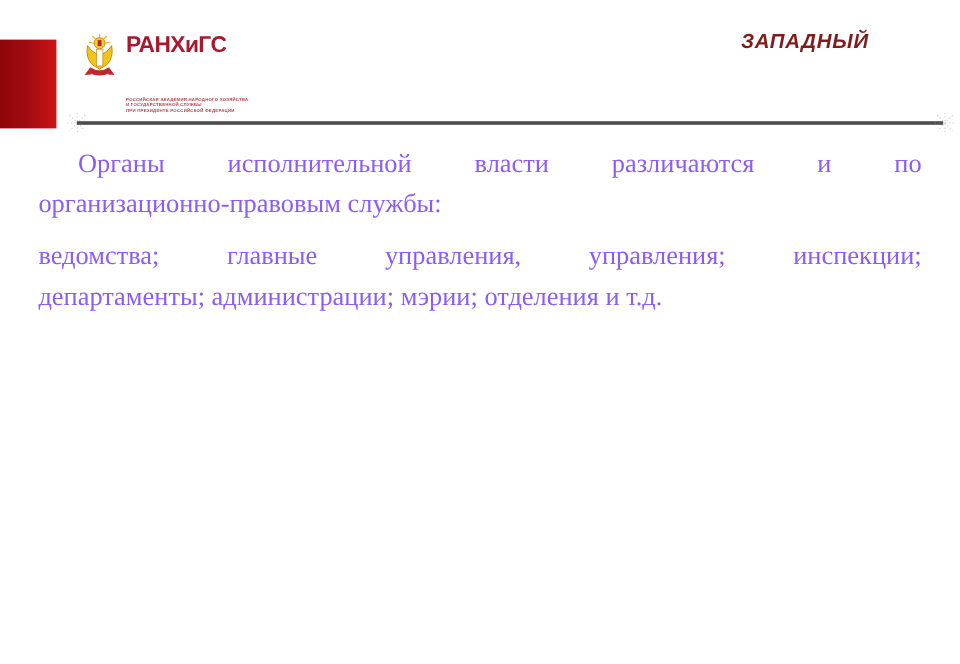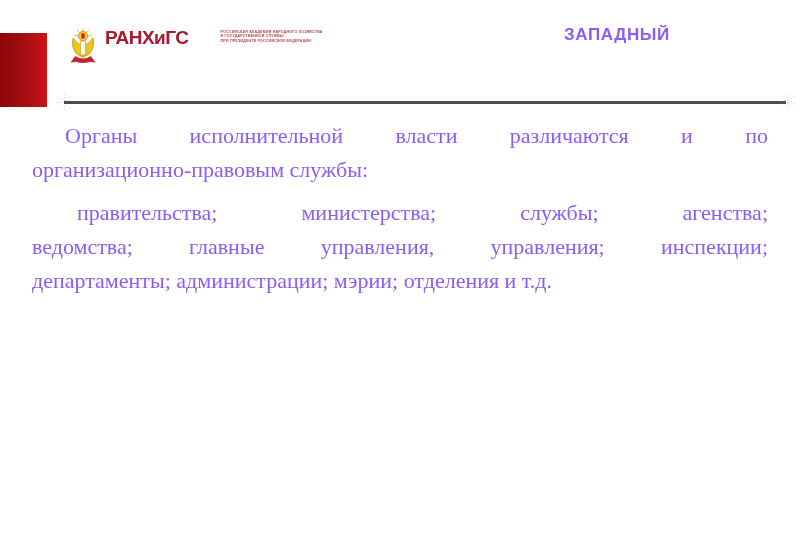--- a/index.html
+++ b/index.html
@@ -29,21 +29,21 @@
     position: absolute;
     left: 70px; top: 28px;
     display: flex;
     align-items: flex-start;
   }
   .emblem {
     width: 26px; height: 37px;
     margin-right: 9px;
     flex: 0 0 auto;
   }
-  .logo-text { display: flex; flex-direction: row; gap: 32px; }
+  .logo-text { display: flex; flex-direction: column; gap: 32px; }
   .logo-acronym {
     color: #a6192e;
     font-weight: bold;
     font-size: 19px;
     line-height: 19px;
     letter-spacing: -0.5px;
     font-family: "Liberation Sans", sans-serif;
   }
   .logo-subtitle {
     margin-top: 2px;
@@ -53,27 +53,28 @@
     font-weight: bold;
     letter-spacing: 0.2px;
     white-space: nowrap;
   }
 
   .branch-title {
     position: absolute;
     top: 24px;
     left: 564px;
     width: 160px;
-    text-align: left;
-    color: #8b5cf6;
+    text-align: right;
+    color: #7f1d1d;
     font-weight: bold;
     font-size: 17px;
     line-height: 22px;
     letter-spacing: 0.6px;
     font-family: "Liberation Sans", sans-serif;
+    font-style: italic;
   }
 
   
   .header-rule {
     position: absolute;
     left: 64px; top: 101px;
     width: 722px; height: 3px;
     background: #4d4d4d;
   }
   .endpoint-marker {
@@ -168,19 +169,18 @@
       </g>
     </svg>
   </span>
 
   <div class="content">
     <div class="para1">
       <div class="bodyline indent-p1">Органы исполнительной власти различаются и по</div>
       <div class="bodyline lastline">организационно-правовым службы:</div>
     </div>
     <div class="para2">
-      <div class="bodyline indent-p2">правительства; министерства; службы; агенства;</div>
       <div class="bodyline">ведомства; главные управления, управления; инспекции;</div>
       <div class="bodyline lastline">департаменты; администрации; мэрии; отделения и т.д.</div>
     </div>
   </div>
 
 </div>
 
 </body></html>

